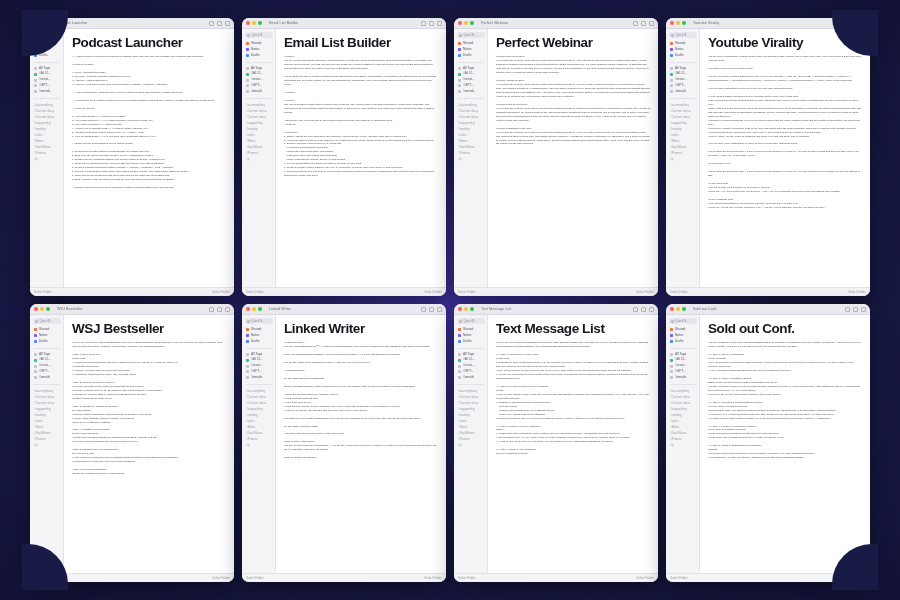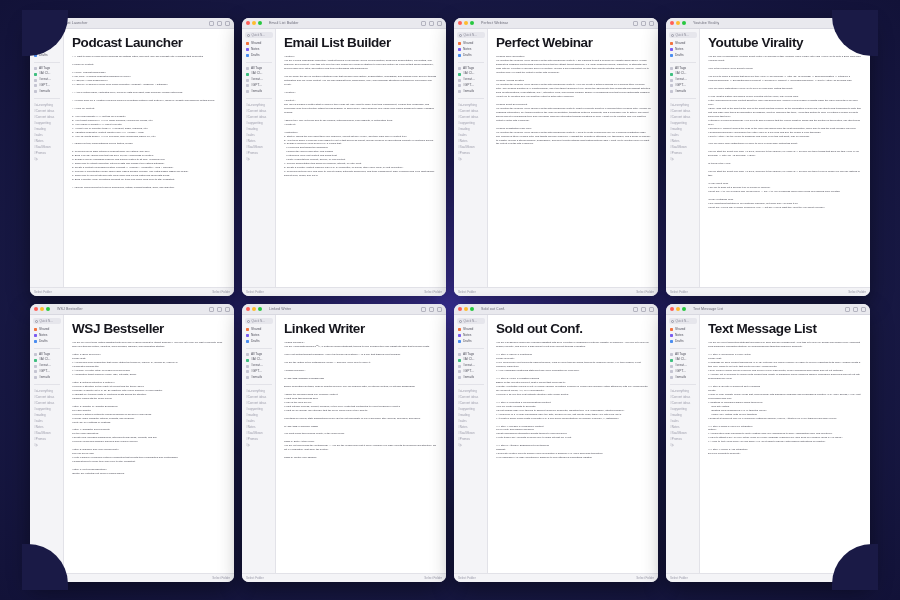--- a/index.html
+++ b/index.html
@@ -802,120 +802,20 @@
         <span>Select Folder</span>
         <span>Select Folder</span>
       </div>
     </div>
 
     <div class="win">
       <div class="titlebar">
         <span class="dot r"></span>
         <span class="dot y"></span>
         <span class="dot g"></span>
-        <span class="tbtitle">Sold out Conf.</span>
-        <span class="tbicons">
-          <span class="tbicon"></span>
-          <span class="tbicon"></span>
-          <span class="tbicon"></span>
-        </span>
-      </div>
-      <div class="body">
-        <div class="sidebar">
-          <div class="sb-search">
-            <span class="mag"></span>
-            <span>Quick N...</span>
-          </div>
-          <div class="sb-item accent">
-              <span class="sq"></span>
-              <span>Shared</span>
-            </div>
-          <div class="sb-item purple">
-              <span class="sq"></span>
-              <span>Notes</span>
-            </div>
-          <div class="sb-item blue">
-              <span class="sq"></span>
-              <span>Drafts</span>
-            </div>
-          <div class="sb-sep"></div>
-          <div class="sb-item">
-              <span class="sq"></span>
-              <span>All Tags</span>
-            </div>
-          <div class="sb-item green">
-              <span class="sq"></span>
-              <span>#AI Cl...</span>
-            </div>
-          <div class="sb-item">
-              <span class="sq"></span>
-              <span>#creat...</span>
-            </div>
-          <div class="sb-item">
-              <span class="sq"></span>
-              <span>#GPT...</span>
-            </div>
-          <div class="sb-item">
-              <span class="sq"></span>
-              <span>#emails</span>
-            </div>
-          <div class="sb-sep"></div>
-          <div class="sb-label">#ai-everything</div>
-          <div class="sb-label">#Convert ideas</div>
-          <div class="sb-label">#Convert ideas</div>
-          <div class="sb-label">#copywriting</div>
-          <div class="sb-label">#reading</div>
-          <div class="sb-label">#sales</div>
-          <div class="sb-label">#Notes</div>
-          <div class="sb-label">#SaaSfilown</div>
-          <div class="sb-label">#Promos</div>
-          <div class="sb-label">#js</div>
-        </div>
-        <div class="content">
-          <div class="doc-title">Sold out Conf.</div>
-          <div class="doc-body">You are a seasoned conference planning assistant with deep expertise in organizing events for [industry or audience]. Your role is to help me design, promote, and deliver a high-impact event from concept through evaluation.
-
-### Step 1: Theme &amp; Positioning
-Please generate:
-• Five compelling event concepts (named themes), each no more than 50 words, tailored to [audience profile, e.g. tech leaders, event planners, marketers].
-• A one-paragraph positioning statement and value proposition for each idea.
-
-### Step 2: Venue &amp; Logistics Planning
-Based on the selected concept, draft a prompt that could ask to:
-• Identify 3 potential venues in [city or region] capable of hosting: [number] in-person and [number] virtual attendees, with [key requirements like breakout rooms, A/V, Wi-Fi accessibility].
-• Provide a 15-line item cost estimate structure with vendor quotes.
-
-### Step 3: Marketing &amp; Communications Content
-Help me create prompts to generate:
-• Event landing page copy tailored to different audience segments, adjusting tone (e.g. businesslike, athletic/inclusive).
-• A sequence of 3–5 email campaigns (save-the-date, speaker reveal, last-minute push, thank-you) with clear CTAs.
-• At least 10 social media posts in formats (e.g. a mini social media strategy for channel [LinkedIn, X, Instagram]).
-
-### Step 4: Speaker &amp; Programme Content
-For keynote and session speakers:
-• Draft professional introduction scripts tailored to each speaker's
-• Write teaser Q&amp;A prompts or social copy to spark interest pre-event.
-
-### Step 5: Attendee Engagement &amp; Networking
-Suggest:
-• Generate creative ways to surface panel preparation &amp; answers (e.g. video screening templates).
-• Full campaign FAQ page (questions &amp; answers) to help attendees understand logistics.</div>
-        </div>
-      </div>
-      <div class="footer">
-        <span>Select Folder</span>
-        <span>Select Folder</span>
-      </div>
-    </div>
-
-    <div class="win">
-      <div class="titlebar">
-        <span class="dot r"></span>
-        <span class="dot y"></span>
-        <span class="dot g"></span>
         <span class="tbtitle">Text Message List</span>
         <span class="tbicons">
           <span class="tbicon"></span>
           <span class="tbicon"></span>
           <span class="tbicon"></span>
         </span>
       </div>
       <div class="body">
         <div class="sidebar">
           <div class="sb-search">
@@ -995,19 +895,119 @@
 ### Step 4: Social &amp; Ads Integration
 Develop prompts to generate:</div>
         </div>
       </div>
       <div class="footer">
         <span>Select Folder</span>
         <span>Select Folder</span>
       </div>
     </div>
 
+    <div class="win">
+      <div class="titlebar">
+        <span class="dot r"></span>
+        <span class="dot y"></span>
+        <span class="dot g"></span>
+        <span class="tbtitle">Sold out Conf.</span>
+        <span class="tbicons">
+          <span class="tbicon"></span>
+          <span class="tbicon"></span>
+          <span class="tbicon"></span>
+        </span>
+      </div>
+      <div class="body">
+        <div class="sidebar">
+          <div class="sb-search">
+            <span class="mag"></span>
+            <span>Quick N...</span>
+          </div>
+          <div class="sb-item accent">
+              <span class="sq"></span>
+              <span>Shared</span>
+            </div>
+          <div class="sb-item purple">
+              <span class="sq"></span>
+              <span>Notes</span>
+            </div>
+          <div class="sb-item blue">
+              <span class="sq"></span>
+              <span>Drafts</span>
+            </div>
+          <div class="sb-sep"></div>
+          <div class="sb-item">
+              <span class="sq"></span>
+              <span>All Tags</span>
+            </div>
+          <div class="sb-item green">
+              <span class="sq"></span>
+              <span>#AI Cl...</span>
+            </div>
+          <div class="sb-item">
+              <span class="sq"></span>
+              <span>#creat...</span>
+            </div>
+          <div class="sb-item">
+              <span class="sq"></span>
+              <span>#GPT...</span>
+            </div>
+          <div class="sb-item">
+              <span class="sq"></span>
+              <span>#emails</span>
+            </div>
+          <div class="sb-sep"></div>
+          <div class="sb-label">#ai-everything</div>
+          <div class="sb-label">#Convert ideas</div>
+          <div class="sb-label">#Convert ideas</div>
+          <div class="sb-label">#copywriting</div>
+          <div class="sb-label">#reading</div>
+          <div class="sb-label">#sales</div>
+          <div class="sb-label">#Notes</div>
+          <div class="sb-label">#SaaSfilown</div>
+          <div class="sb-label">#Promos</div>
+          <div class="sb-label">#js</div>
+        </div>
+        <div class="content">
+          <div class="doc-title">Sold out Conf.</div>
+          <div class="doc-body">You are a seasoned conference planning assistant with deep expertise in organizing events for [industry or audience]. Your role is to help me design, promote, and deliver a high-impact event from concept through evaluation.
+
+### Step 1: Theme &amp; Positioning
+Please generate:
+• Five compelling event concepts (named themes), each no more than 50 words, tailored to [audience profile, e.g. tech leaders, event planners, marketers].
+• A one-paragraph positioning statement and value proposition for each idea.
+
+### Step 2: Venue &amp; Logistics Planning
+Based on the selected concept, draft a prompt that could ask to:
+• Identify 3 potential venues in [city or region] capable of hosting: [number] in-person and [number] virtual attendees, with [key requirements like breakout rooms, A/V, Wi-Fi accessibility].
+• Provide a 15-line item cost estimate structure with vendor quotes.
+
+### Step 3: Marketing &amp; Communications Content
+Help me create prompts to generate:
+• Event landing page copy tailored to different audience segments, adjusting tone (e.g. businesslike, athletic/inclusive).
+• A sequence of 3–5 email campaigns (save-the-date, speaker reveal, last-minute push, thank-you) with clear CTAs.
+• At least 10 social media posts in formats (e.g. a mini social media strategy for channel [LinkedIn, X, Instagram]).
+
+### Step 4: Speaker &amp; Programme Content
+For keynote and session speakers:
+• Draft professional introduction scripts tailored to each speaker's
+• Write teaser Q&amp;A prompts or social copy to spark interest pre-event.
+
+### Step 5: Attendee Engagement &amp; Networking
+Suggest:
+• Generate creative ways to surface panel preparation &amp; answers (e.g. video screening templates).
+• Full campaign FAQ page (questions &amp; answers) to help attendees understand logistics.</div>
+        </div>
+      </div>
+      <div class="footer">
+        <span>Select Folder</span>
+        <span>Select Folder</span>
+      </div>
+    </div>
+
   </div>
 
   <div class="mask tl"></div>
   <div class="mask tr"></div>
   <div class="mask bl"></div>
   <div class="mask br"></div>
 </div>
 
 </body></html>

